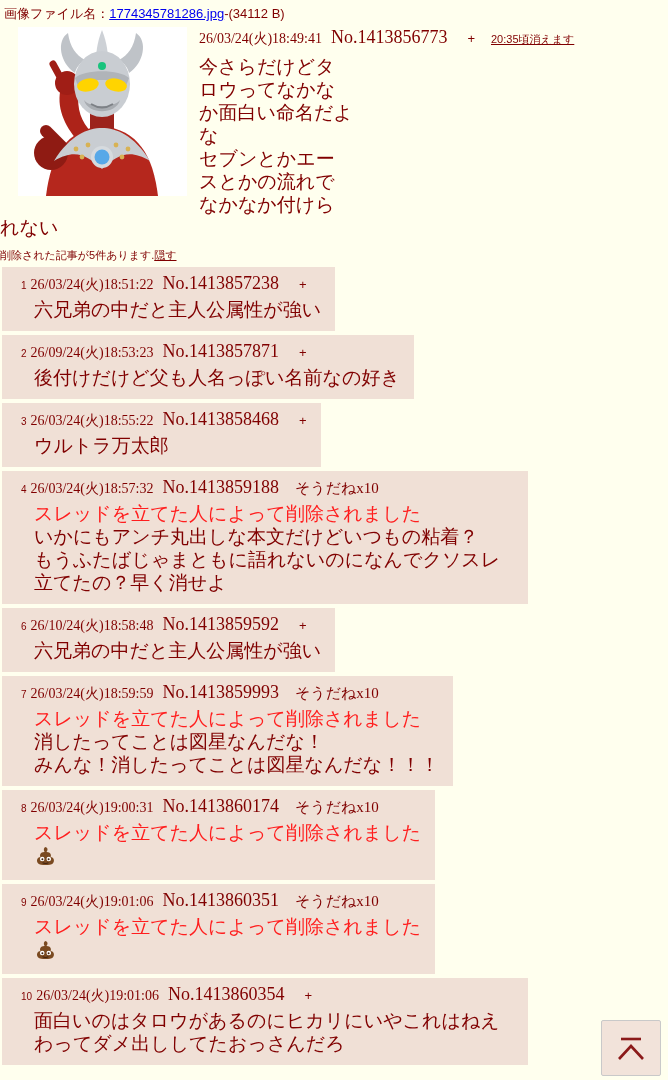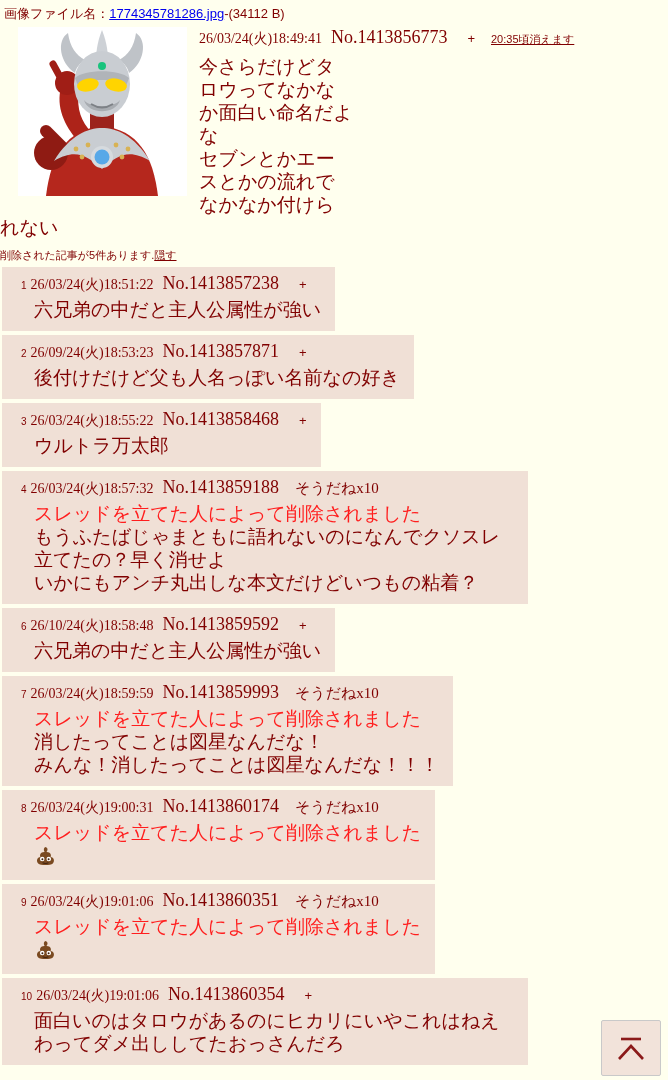--- a/index.html
+++ b/index.html
@@ -160,22 +160,22 @@
           <div>ウルトラ万太郎</div>
         </div>
   </div>
 
   <div class="reply">
     <div class="rhead">
       <span class="ridx">4</span><span class="serif rdate">26/03/24(火)18:57:32</span><a class="no-link">No.1413859188</a><a class="soudane-tail">そうだねx10</a>
     </div>
     <div class="rbody">
           <div class="deleted">スレッドを立てた人によって削除されました</div>
+          <div>いかにもアンチ丸出しな本文だけどいつもの粘着？</div>
           <div>もうふたばじゃまともに語れないのになんでクソスレ立てたの？早く消せよ</div>
-          <div>いかにもアンチ丸出しな本文だけどいつもの粘着？</div>
         </div>
   </div>
 
 
   <div class="reply">
     <div class="rhead">
       <span class="ridx">6</span><span class="serif rdate">26/10/24(火)18:58:48</span><a class="no-link">No.1413859592</a><a class="plus-tail">+</a>
     </div>
     <div class="rbody">
           <div>六兄弟の中だと主人公属性が強い</div>

